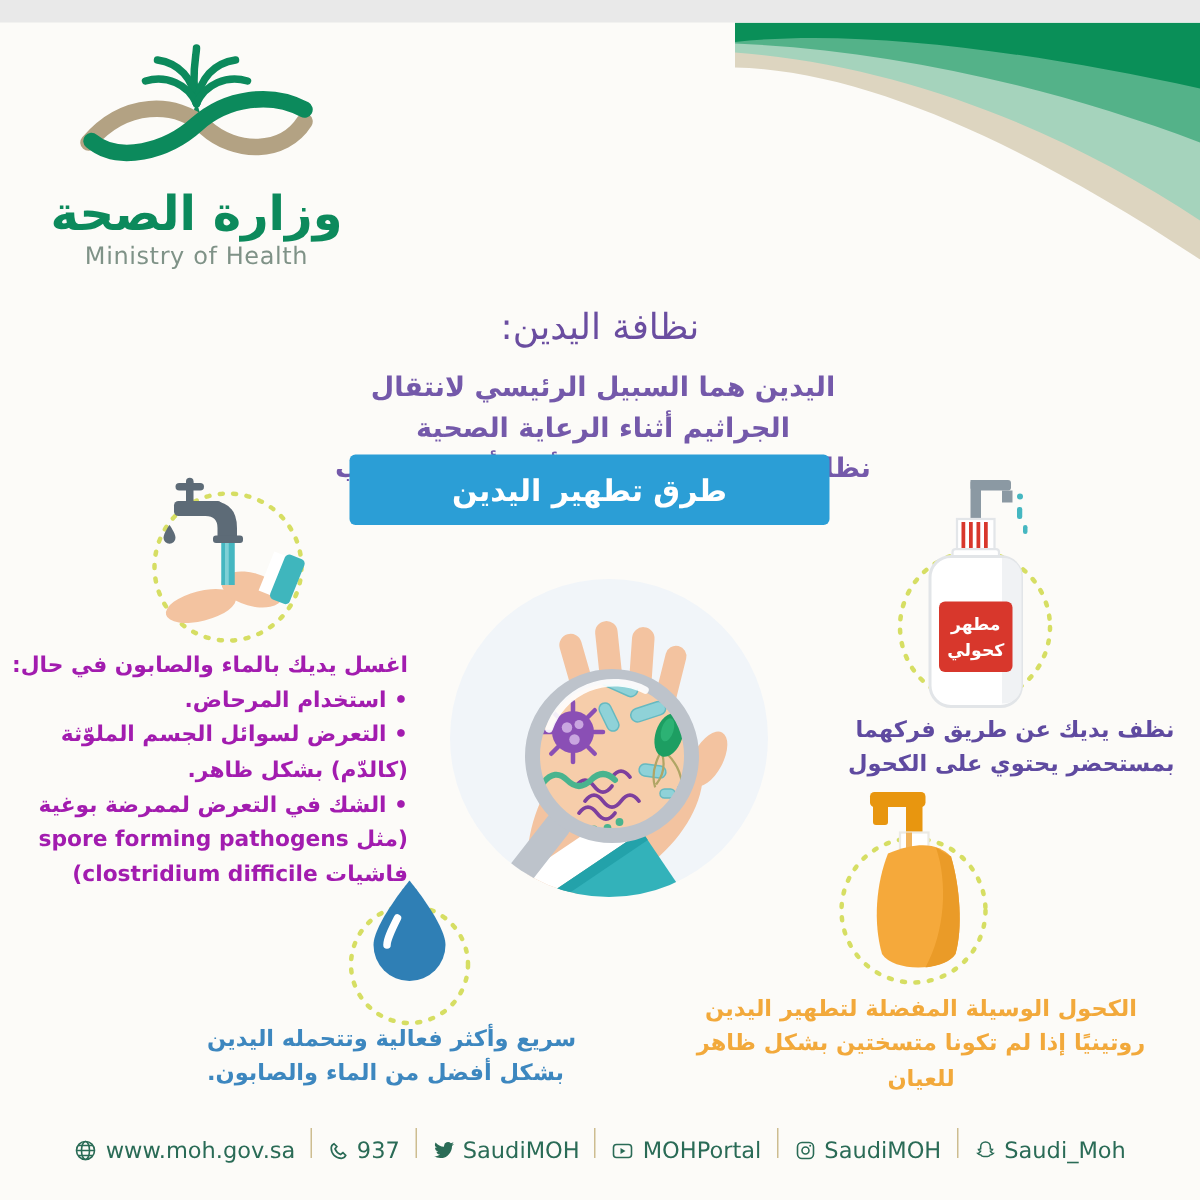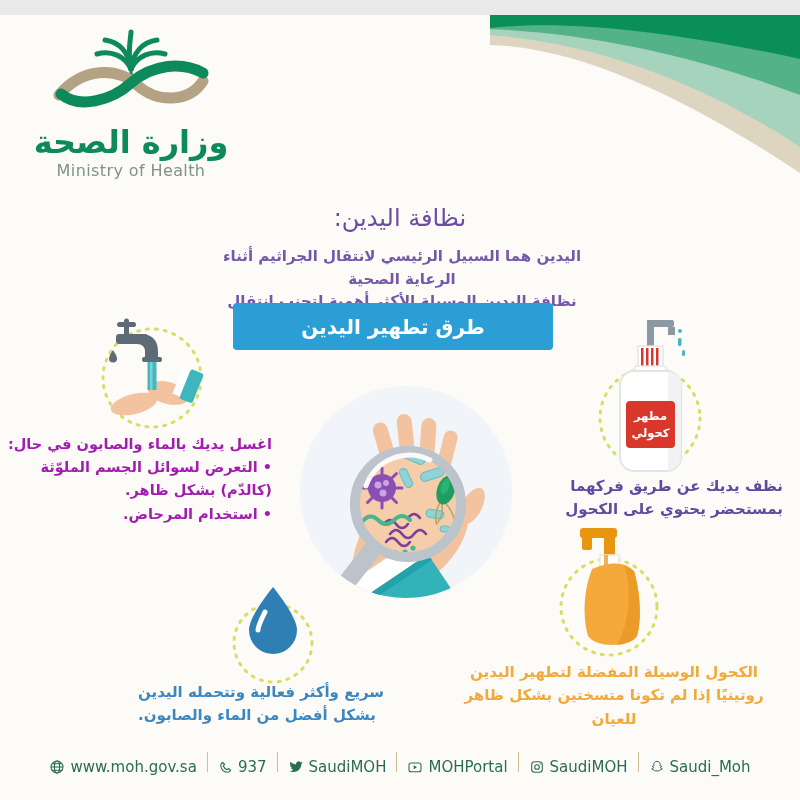--- a/index.html
+++ b/index.html
@@ -12,21 +12,21 @@
   .logo { position:absolute; left:25px; top:10px; width:212px; text-align:center; }
   .logo-ar { font-size:32px; font-weight:bold; color:#0c8a5c; direction:rtl; line-height:1.1; }
   .logo-en { font-size:16px; color:#7f9287; letter-spacing:.4px; margin-top:1px; }
 
   .intro-title {
     position:absolute; top:189px; left:0; right:0; text-align:center;
     direction:rtl; font-size:24px; font-weight:normal; color:#6a4da0;
   }
   .intro-sub {
     position:absolute; top:230px; left:222px; width:360px; text-align:center;
-    direction:rtl; font-size:15px; font-weight:bold; color:#7459aa; line-height:1.5;
+    direction:rtl; font-size:18px; font-weight:bold; color:#7459aa; line-height:1.5;
   }
   .banner {
     position:absolute; top:288px; left:233px; width:320px; height:47px;
     background:#2b9ed6; border-radius:4px; display:flex; align-items:center;
     justify-content:center; direction:rtl; color:#ffffff; font-size:20px; font-weight:bold;text-align:right;
   }
 
   .icon-box { position:absolute; }
   .faucet-box { left:76px; top:297px; width:145px; height:125px; }
   .hand-box   { left:300px; top:371px; width:212px; height:212px; }
@@ -117,22 +117,23 @@
         <rect x="48" y="8" width="5" height="16" rx="2"></rect>
         <rect x="41" y="10" width="19" height="5" rx="2.5"></rect>
         <circle cx="50.5" cy="9" r="2.5"></circle>
         <path d="M37,38 c0,0 -4,5.5 -4,8.5 a4,4 0 0 0 8,0 c0,-3 -4,-8.5 -4,-8.5 z"></path>
       </g>
     </svg>
   </div>
 
   <div class="wash-text">
     <div>اغسل يديك بالماء والصابون في حال:</div>
+    <div>• استخدام المرحاض.</div>
     <div>• التعرض لسوائل الجسم الملوّثة (كالدّم) بشكل ظاهر.</div>
-    <div>• استخدام المرحاض.</div>
+    <div>• الشك في التعرض لممرضة بوغية (مثل spore forming pathogens فاشيات clostridium difficile)</div>
   </div>
 
   <div class="icon-box hand-box">
     <svg width="212" height="212" viewBox="0 0 212 212" aria-hidden="true">
       <defs>
         <clipPath id="bgClip">
             <circle cx="106" cy="106" r="106"></circle>
           </clipPath>
         <clipPath id="lensClip">
             <circle cx="108" cy="118" r="53"></circle>

